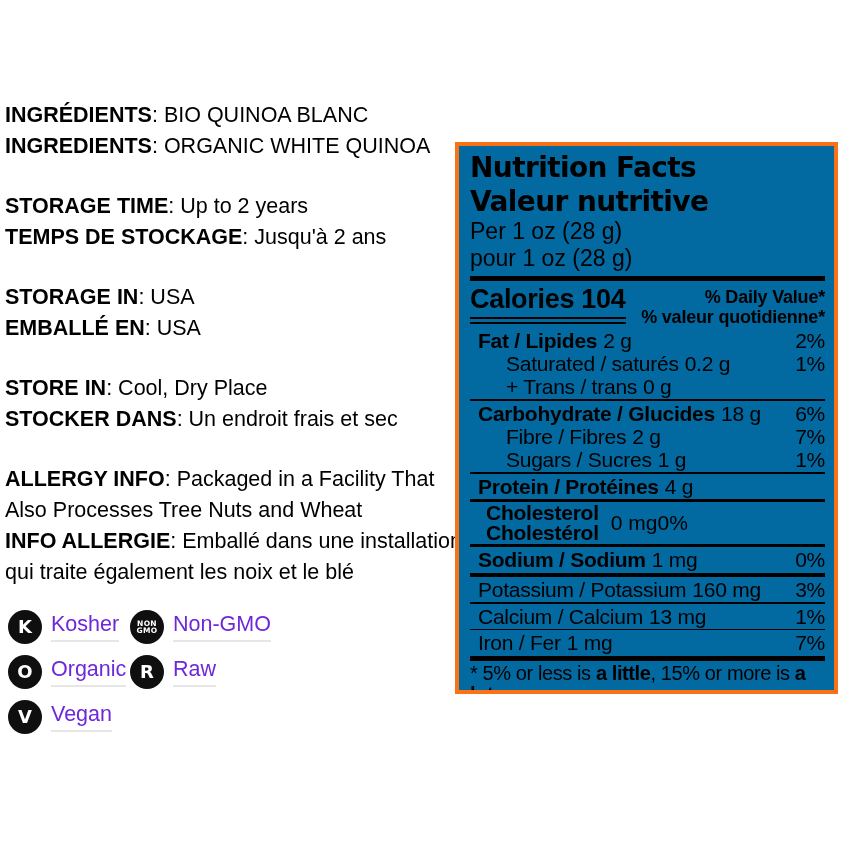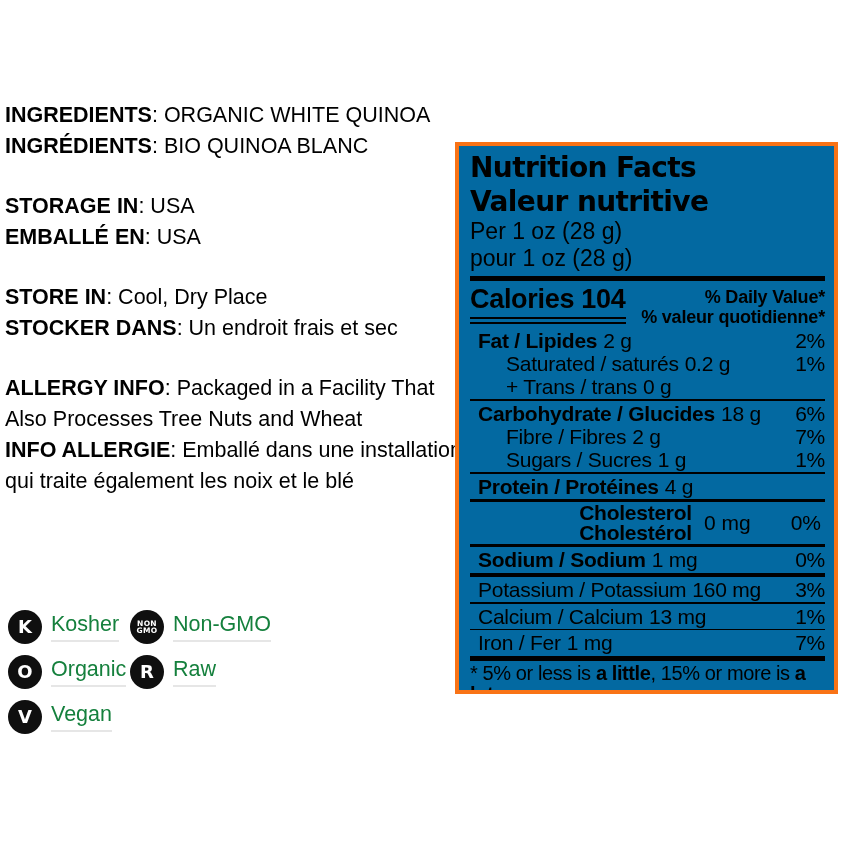--- a/index.html
+++ b/index.html
@@ -21,21 +21,21 @@
   }
   .badge{display:flex;align-items:center;height:34px;}
   .badge-icon{
     width:34px;height:34px;border-radius:50%;background:#0f0f0f;color:#fff;
     display:flex;flex-direction:column;align-items:center;justify-content:center;
     font-weight:700;font-family:"DejaVu Sans",sans-serif;font-size:18px;line-height:18px;
     flex:0 0 34px;
   }
   .badge-icon.tiny{font-size:7.5px;line-height:7.5px;letter-spacing:.3px;}
   .badge-label{
-    margin-left:9px;font-size:21.5px;color:#15803d;
+    margin-left:9px;font-size:21.5px;color:#6d28d9;
     padding-bottom:3px;border-bottom:2px solid #e6e6e6;
   }
   
   .nf{
     position:absolute;left:455px;top:142px;width:383px;height:552px;
     border:4px solid #f97316;box-sizing:border-box;background:#0369a1;
     padding:4px 9px 0 11px;overflow:hidden;
   }
   .nf-title{
     font-family:"DejaVu Sans",sans-serif;font-weight:700;
@@ -54,34 +54,38 @@
     font-weight:700;font-size:27px;line-height:30px;letter-spacing:-0.3px;
     border-bottom:7px double #000;padding-bottom:3px;
   }
   .dv-header{text-align:right;font-weight:700;font-size:18px;line-height:20px;padding-top:3px;letter-spacing:-0.2px;}
   .row{display:flex;justify-content:space-between;font-size:21px;line-height:23px;letter-spacing:-0.25px;margin-left:8px;}
   .row .name{white-space:nowrap;}
   .row.main .name{font-weight:700;}
   .row.sub{padding-left:28px;gap:28px;}
   .amt{margin-left:6px;white-space:nowrap;}
   .dv{white-space:nowrap;}
-  .chol{display:flex;justify-content:flex-end;align-items:center;margin:1px 4px;gap:40px;}
+  .chol{display:flex;justify-content:flex-start;align-items:center;margin:1px 16px;}
   .chol-left{display:flex;align-items:center;}
   .chol-names div{font-weight:700;font-size:21px;line-height:20px;letter-spacing:-0.25px;}
   .chol-amt{margin-left:12px;font-size:21px;}
   .chol .dv{font-size:21px;}
   .fn{margin:2px 0 0 0;font-size:20px;line-height:20.5px;letter-spacing:-0.4px;}
 </style>
 </head>
 <body>
 
 <div class="info-panel">
   <div class="info-section">
+    <div class="info-line"><span class="lbl">INGRÉDIENTS</span><span class="val">BIO QUINOA BLANC</span></div>
     <div class="info-line"><span class="lbl">INGREDIENTS</span><span class="val">ORGANIC WHITE QUINOA</span></div>
-    <div class="info-line"><span class="lbl">INGRÉDIENTS</span><span class="val">BIO QUINOA BLANC</span></div>
+  </div>
+  <div class="info-section">
+    <div class="info-line"><span class="lbl">STORAGE TIME</span><span class="val">Up to 2 years</span></div>
+    <div class="info-line"><span class="lbl">TEMPS DE STOCKAGE</span><span class="val">Jusqu'à 2 ans</span></div>
   </div>
   <div class="info-section">
     <div class="info-line"><span class="lbl">STORAGE IN</span><span class="val">USA</span></div>
     <div class="info-line"><span class="lbl">EMBALLÉ EN</span><span class="val">USA</span></div>
   </div>
   <div class="info-section">
     <div class="info-line"><span class="lbl">STORE IN</span><span class="val">Cool, Dry Place</span></div>
     <div class="info-line"><span class="lbl">STOCKER DANS</span><span class="val">Un endroit frais et sec</span></div>
   </div>
   <div class="info-section">

